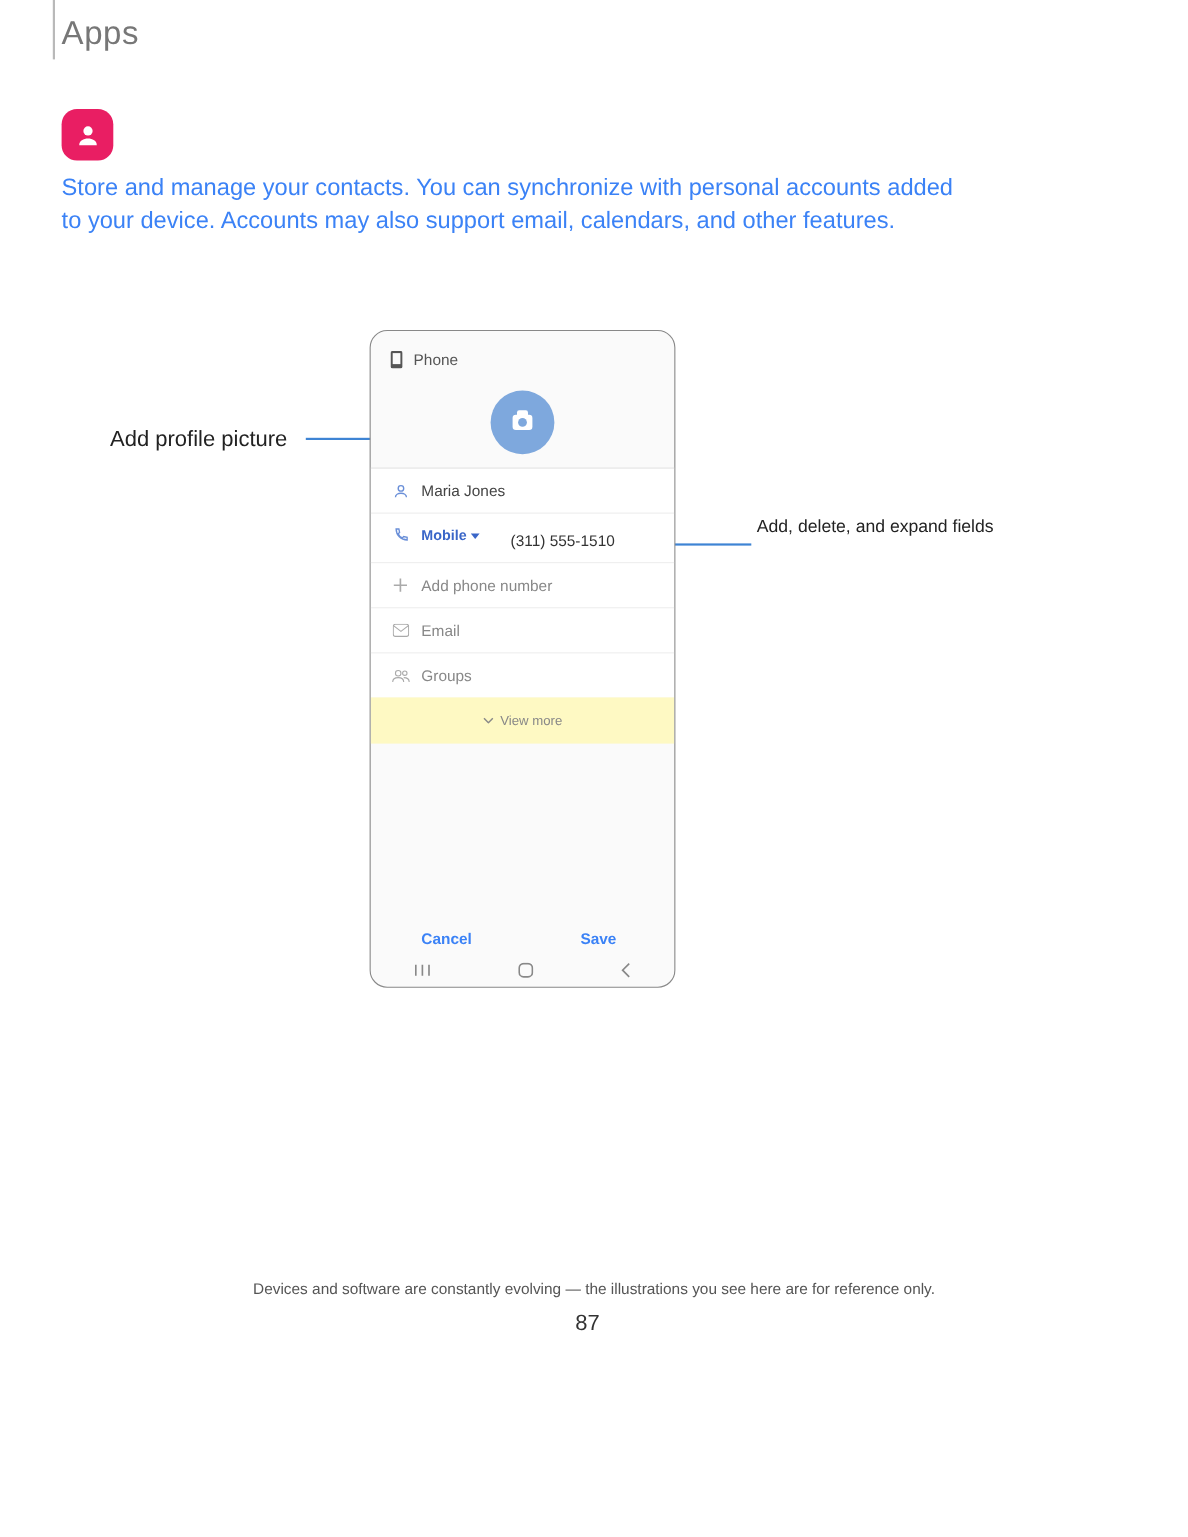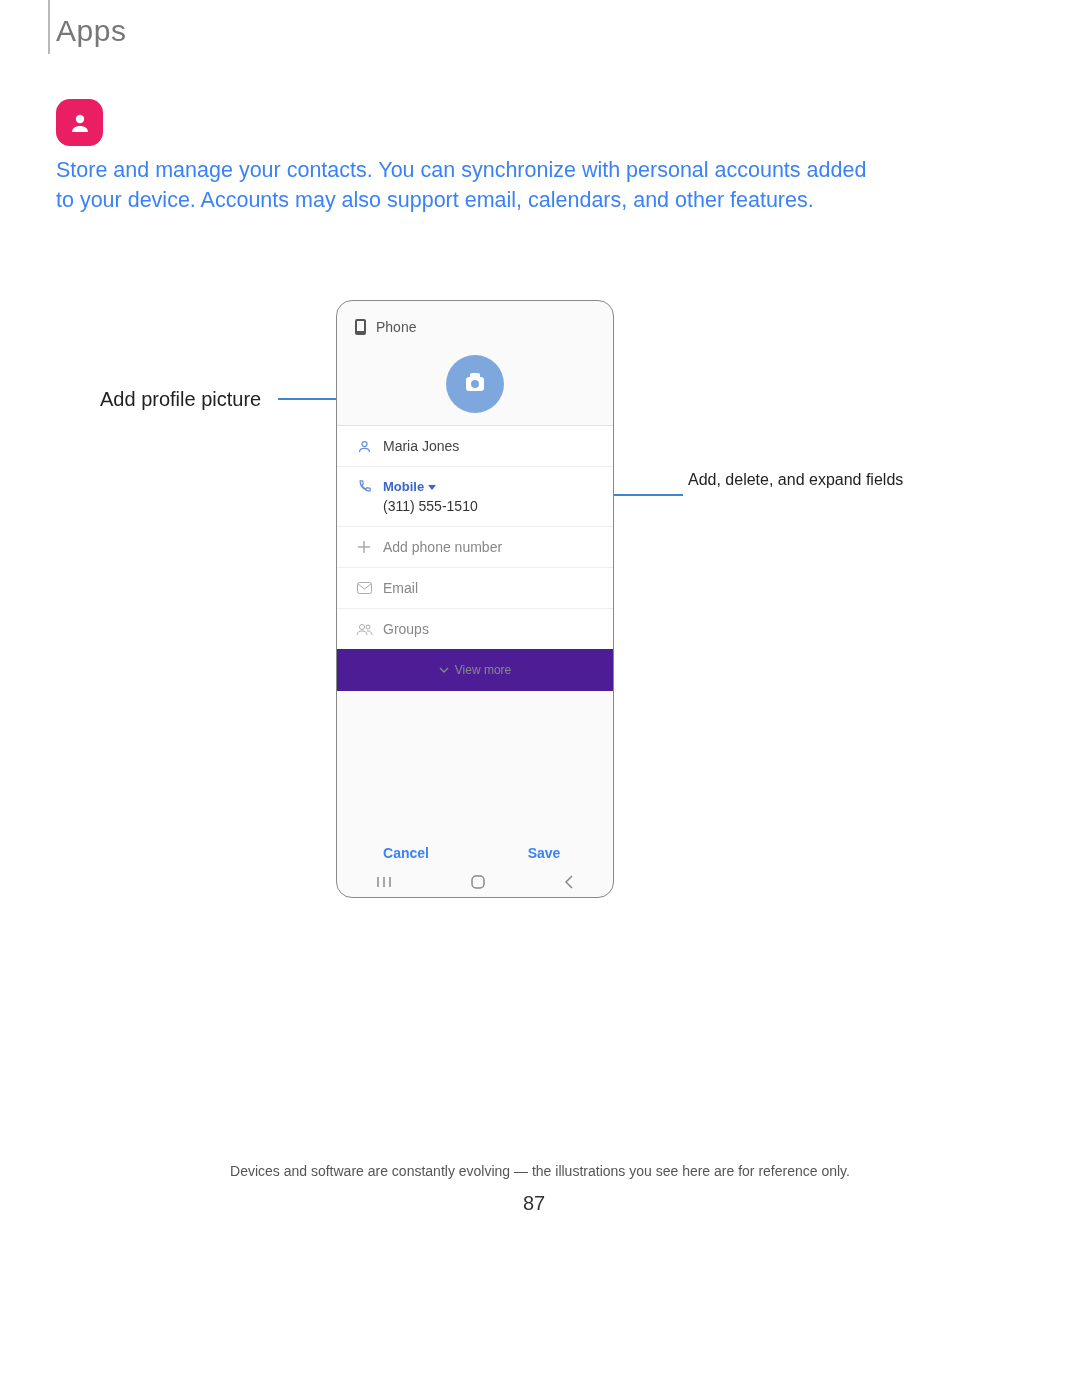--- a/index.html
+++ b/index.html
@@ -17,28 +17,28 @@
   .ph-head-label { font-size: 14px; color: #555; margin-left: 10px; }
   .avatar-row { display:flex; justify-content:center; padding: 10px 0 12px 0; }
   .avatar { width: 58px; height: 58px; border-radius: 50%; background: #7ea8dd; display:flex; align-items:center; justify-content:center; }
   .camera { width: 18px; height: 14px; background: #fff; border-radius: 3px; position: relative; }
   .camera::before { content:''; position:absolute; top:-4px; left:4px; width:10px; height:5px; background:#fff; border-radius:2px 2px 0 0; }
   .camera::after { content:''; position:absolute; top:3px; left:5px; width:8px; height:8px; border-radius:50%; background:#7ea8dd; }
   .row { display:flex; align-items:center; padding: 12px 18px; border-top: 1px solid #eee; background:#fff; }
   .row.first { border-top: 1px solid #e1e1e1; }
   .ricon { width: 18px; display:flex; justify-content:center; margin-right: 10px; color:#6a8fd8; }
   .row .txt { font-size: 14px; color:#444; }
-  .mobile-row { flex-direction: column; align-items: flex-start; background:#fff; }
+  .mobile-row { flex-direction: row; align-items: flex-start; background:#fff; }
   .mobile-top { display:flex; align-items:center; }
   .mobile-label { color:#3a66c8; font-size:13px; font-weight:600; }
   .mobile-val { font-size:14px; color:#333; margin-left:28px; margin-top:4px; }
   .add-row .txt { color:#888; }
   .email-row .ricon, .group-row .ricon { color:#aaa; }
   .email-row .txt, .group-row .txt { color:#888; }
-  .viewmore { display:flex; justify-content:center; align-items:center; padding: 14px 0; font-size:12px; color:#888; background:#4c1d95; }
+  .viewmore { display:flex; justify-content:center; align-items:center; padding: 14px 0; font-size:12px; color:#888; background:#fef9c3; }
   .viewmore .chev { margin-right:6px; }
   
   .pill { position:absolute; left:577px; top:438px; width:28px; height:114px; border:2px solid #3e84d4; border-radius:14px; background:#fff; display:flex; flex-direction:column; }
   .pill .half { flex:1; display:flex; align-items:center; justify-content:center; }
   .pill .sep { height:1px; background:#3e84d4; width:100%; }
   .chev-down { width:0; height:0; border-left:5px solid transparent; border-right:5px solid transparent; border-top:6px solid #888; }
   .chev-tiny { width:0; height:0; border-left:4px solid transparent; border-right:4px solid transparent; border-top:5px solid #3a66c8; display:inline-block; margin-left:4px; vertical-align:middle; }
   .minus { width:10px; height:2px; background:#e04040; }
   
   .callout-left { position:absolute; left:278px; top:398px; width:168px; height:2px; background:#3e84d4; }

